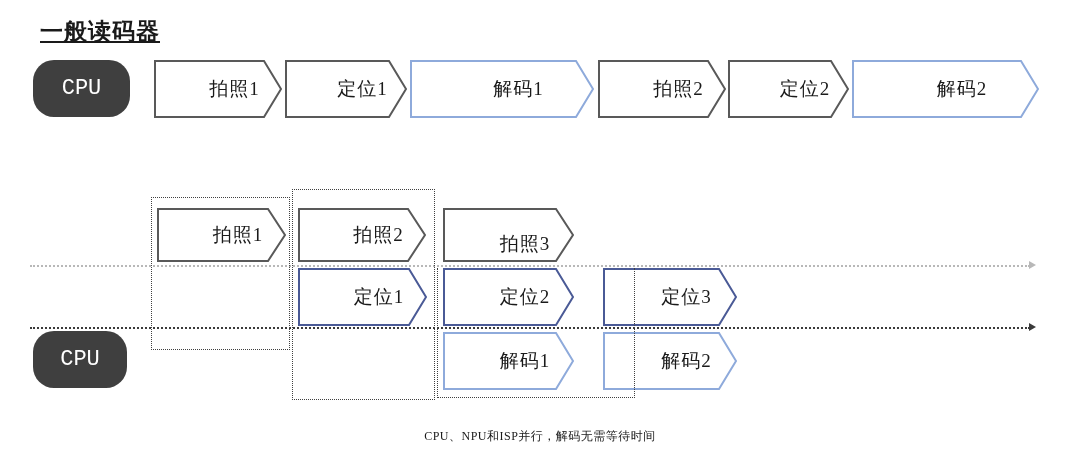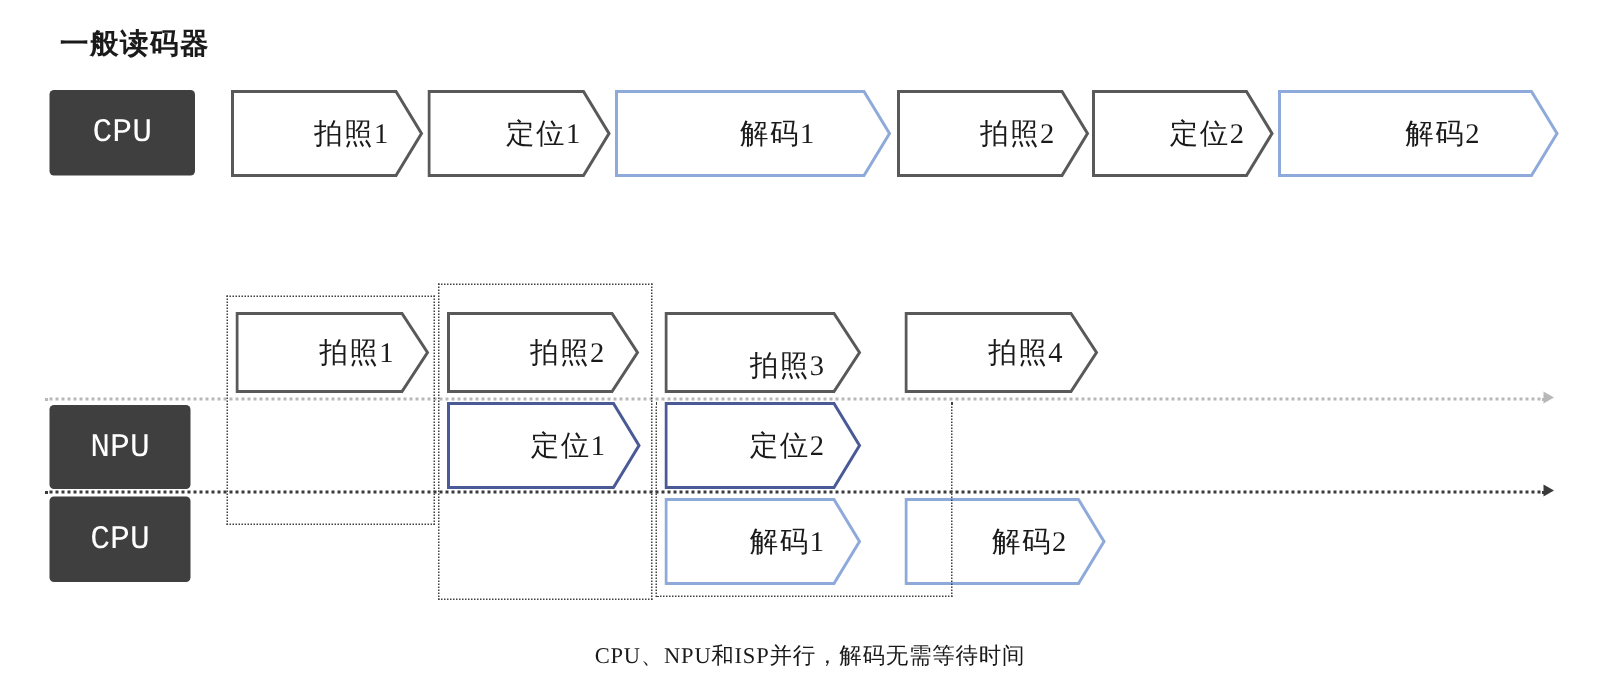--- a/index.html
+++ b/index.html
@@ -7,26 +7,27 @@
     --stage-border-gray:#595959; --stage-border-lightblue:#8eaadb; --stage-border-navy:#4a5a96;
     --dotted:#404040; --timeline-light:#b8b8b8; --timeline-dark:#3a3a3a; --text:#1a1a1a;
   }
   html,body{margin:0;padding:0;background:#fff;}
   .canvas{
     position:relative; width:1080px; height:462px; background:#ffffff;
     font-family:"Liberation Serif","DejaVu Serif",serif; color:var(--text);
     overflow:hidden;
   }
   .section-title{
-    position:absolute; font-size:19px; font-weight:bold; letter-spacing:1px;
+    position:absolute; font-size:23px; font-weight:bold; letter-spacing:1px;
     white-space:nowrap;
+    text-decoration:underline;
   }
   .badge{
     position:absolute; background:var(--badge); color:var(--badge-text);
-    border-radius:3px; display:flex; align-items:center; justify-content:center;
+    border-radius:21px; display:flex; align-items:center; justify-content:center;
     font-family:"Liberation Mono","DejaVu Sans Mono",monospace; font-size:22px;
   }
   .arrow{
     position:absolute; display:flex; align-items:center; justify-content:center;padding-left:23px;
   }
   .arrow .lbl{
     position:relative; z-index:2; font-size:19px; letter-spacing:1px;
     padding-right:14px; white-space:nowrap;
   }
   .arrow svg{position:absolute; left:0; top:0; z-index:1;}
@@ -37,21 +38,21 @@
   .timeline{position:absolute; height:0; z-index:0;}
   .timeline .line{display:block; width:100%; border-top:2px dotted var(--timeline-light);}
   .timeline.dark .line{border-top-color:var(--timeline-dark);}
   .timeline .head{
     position:absolute; right:-6px; top:-4px; width:0; height:0;
     border-left:7px solid var(--timeline-light);
     border-top:4px solid transparent; border-bottom:4px solid transparent;
   }
   .timeline.dark .head{border-left-color:var(--timeline-dark);}
   .caption{
-    position:absolute; left:0; width:100%; text-align:center; font-size:15px;
+    position:absolute; left:0; width:100%; text-align:center; font-size:12px;
     letter-spacing:0.5px; white-space:nowrap;
   }
 </style>
 </head>
 <body>
 
 <div class="canvas">
 
   <div class="section-title" style="left:40px; top:16px;">一般读码器</div>
 
@@ -99,23 +100,20 @@
 
   <div class="timeline" style="left:30px; top:265px; width:1000px;">
     <span class="line"></span>
     <span class="head"></span>
   </div>
   <div class="timeline dark" style="left:30px; top:327px; width:1000px;">
     <span class="line"></span>
     <span class="head"></span>
   </div>
 
-  <div class="badge" style="left:33px; top:270px; width:94px; height:56px;">
-    <span>NPU</span>
-  </div>
   <div class="badge" style="left:33px; top:331px; width:94px; height:57px;">
     <span>CPU</span>
   </div>
 
   <div class="arrow" style="left:157px; top:208px; width:130px; height:54px;">
       <svg width="130" height="54" viewBox="0 0 130 54">
         <polygon points="1,1 111,1 128,27 111,53 1,53" fill="#ffffff" stroke="#595959" stroke-width="2" stroke-linejoin="miter"></polygon>
       </svg>
     <span class="lbl">拍照1</span>
     </div>
@@ -124,38 +122,38 @@
         <polygon points="1,1 110,1 127,27 110,53 1,53" fill="#ffffff" stroke="#595959" stroke-width="2" stroke-linejoin="miter"></polygon>
       </svg>
     <span class="lbl">拍照2</span>
     </div>
   <div class="arrow" style="left:443px; top:208px; width:132px; height:71px;">
       <svg width="132" height="54" viewBox="0 0 132 54">
         <polygon points="1,1 113,1 130,27 113,53 1,53" fill="#ffffff" stroke="#595959" stroke-width="2" stroke-linejoin="miter"></polygon>
       </svg>
     <span class="lbl">拍照3</span>
     </div>
-  <div class="arrow" style="left:603px; top:208px; width:130px; height:54px;">
-      <svg width="130" height="54" viewBox="0 0 130 54">
-        <polygon points="1,1 111,1 128,27 111,53 1,53" fill="#ffffff" stroke="#595959" stroke-width="2" stroke-linejoin="miter"></polygon>
-      </svg>
-    <span class="lbl">拍照4</span>
-    </div>
 
   <div class="arrow" style="left:298px; top:268px; width:130px; height:58px;">
       <svg width="130" height="58" viewBox="0 0 130 58">
         <polygon points="1,1 111,1 128,29 111,57 1,57" fill="#ffffff" stroke="#4a5a96" stroke-width="2" stroke-linejoin="miter"></polygon>
       </svg>
     <span class="lbl">定位1</span>
     </div>
   <div class="arrow" style="left:443px; top:268px; width:132px; height:58px;">
       <svg width="132" height="58" viewBox="0 0 132 58">
         <polygon points="1,1 113,1 130,29 113,57 1,57" fill="#ffffff" stroke="#4a5a96" stroke-width="2" stroke-linejoin="miter"></polygon>
       </svg>
     <span class="lbl">定位2</span>
+    </div>
+  <div class="arrow" style="left:603px; top:268px; width:135px; height:58px;">
+      <svg width="135" height="58" viewBox="0 0 135 58">
+        <polygon points="1,1 116,1 133,29 116,57 1,57" fill="#ffffff" stroke="#4a5a96" stroke-width="2" stroke-linejoin="miter"></polygon>
+      </svg>
+    <span class="lbl">定位3</span>
     </div>
 
   <div class="arrow" style="left:443px; top:332px; width:132px; height:58px;">
       <svg width="132" height="58" viewBox="0 0 132 58">
         <polygon points="1,1 113,1 130,29 113,57 1,57" fill="#ffffff" stroke="#8eaadb" stroke-width="2" stroke-linejoin="miter"></polygon>
       </svg>
     <span class="lbl">解码1</span>
     </div>
   <div class="arrow" style="left:603px; top:332px; width:135px; height:58px;">
       <svg width="135" height="58" viewBox="0 0 135 58">

